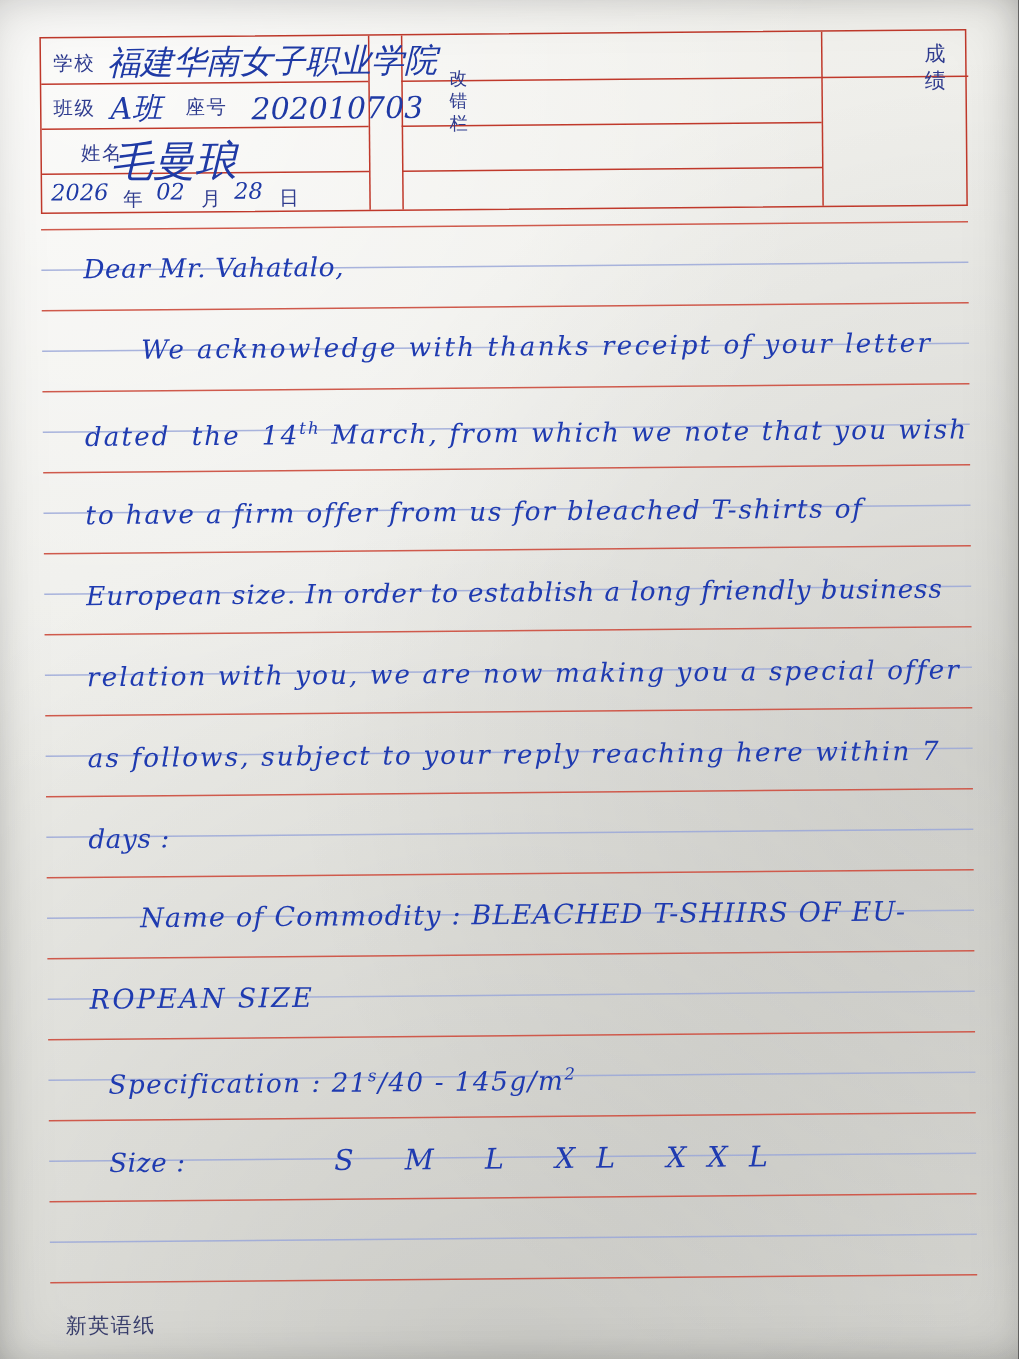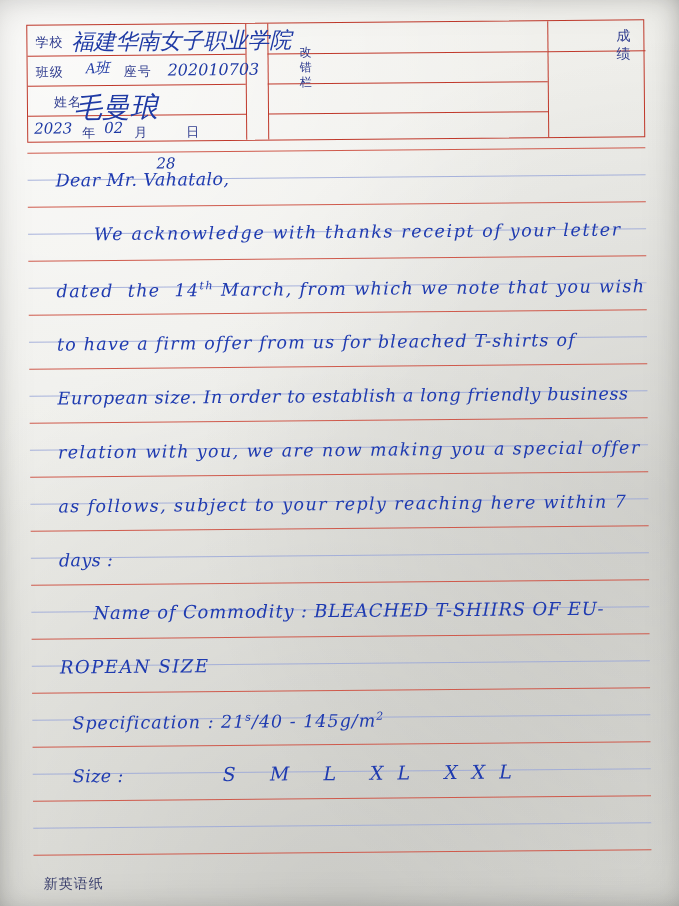--- a/index.html
+++ b/index.html
@@ -186,29 +186,29 @@
         <div class="hline" style="top:90px; left:240px; width:280px;"></div>
 
         <div class="hline" style="top:30px; left:520px; width:98px;"></div>
 
         <span class="lbl-cn" style="left:8px; top:8px;">学校</span>
         <span class="lbl-cn" style="left:8px; top:38px;">班级</span>
         <span class="lbl-cn" style="left:96px; top:38px;">座号</span>
         <span class="lbl-cn" style="left:8px; top:68px;margin-left:18px;">姓名</span>
 
         <span class="hw hw-pen" style="left:44px; top:2px; font-size:22px;">福建华南女子职业学院</span>
-        <span class="hw hw-pen" style="left:58px; top:34px; font-size:15px;font-family:Liberation Serif, serif;">A班</span>
-        <span class="hw hw-pen" style="left:140px; top:36px; font-size:16px;">202010703</span>
+        <span class="hw hw-pen" style="left:46px; top:34px; font-size:20px;">A班</span>
+        <span class="hw hw-pen" style="left:140px; top:36px; font-size:20px;">202010703</span>
         <span class="hw hw-pen" style="left:46px; top:64px; font-size:28px;">毛曼琅</span>
 
-        <span class="hw hw-pen" style="left:6px; top:94px; font-size:15px;">2023</span>
+        <span class="hw hw-pen" style="left:6px; top:94px; font-size:15px;">2026</span>
         <span class="lbl-cn" style="left:54px; top:99px;">年</span>
         <span class="hw hw-pen" style="left:76px; top:94px; font-size:15px;">02</span>
         <span class="lbl-cn" style="left:106px; top:99px;">月</span>
-        <span class="hw hw-pen" style="left:128px; top:94px; font-size:15px;margin-top:36px;">28</span>
+        <span class="hw hw-pen" style="left:128px; top:94px; font-size:15px;">28</span>
         <span class="lbl-cn" style="left:158px; top:99px;">日</span>
 
         <span class="cuoti" style="left:222px; top:22px;margin-left:48px;">改错栏</span>
 
         <span class="score-lbl" style="left:545px; top:7px;">成绩</span>
         <span class="hw hw-pen" style="left:545px; top:44px; font-size:20px;"></span>
       </div>
 
       <div class="rules">
         <div class="rule" style="top:0px;"></div>

